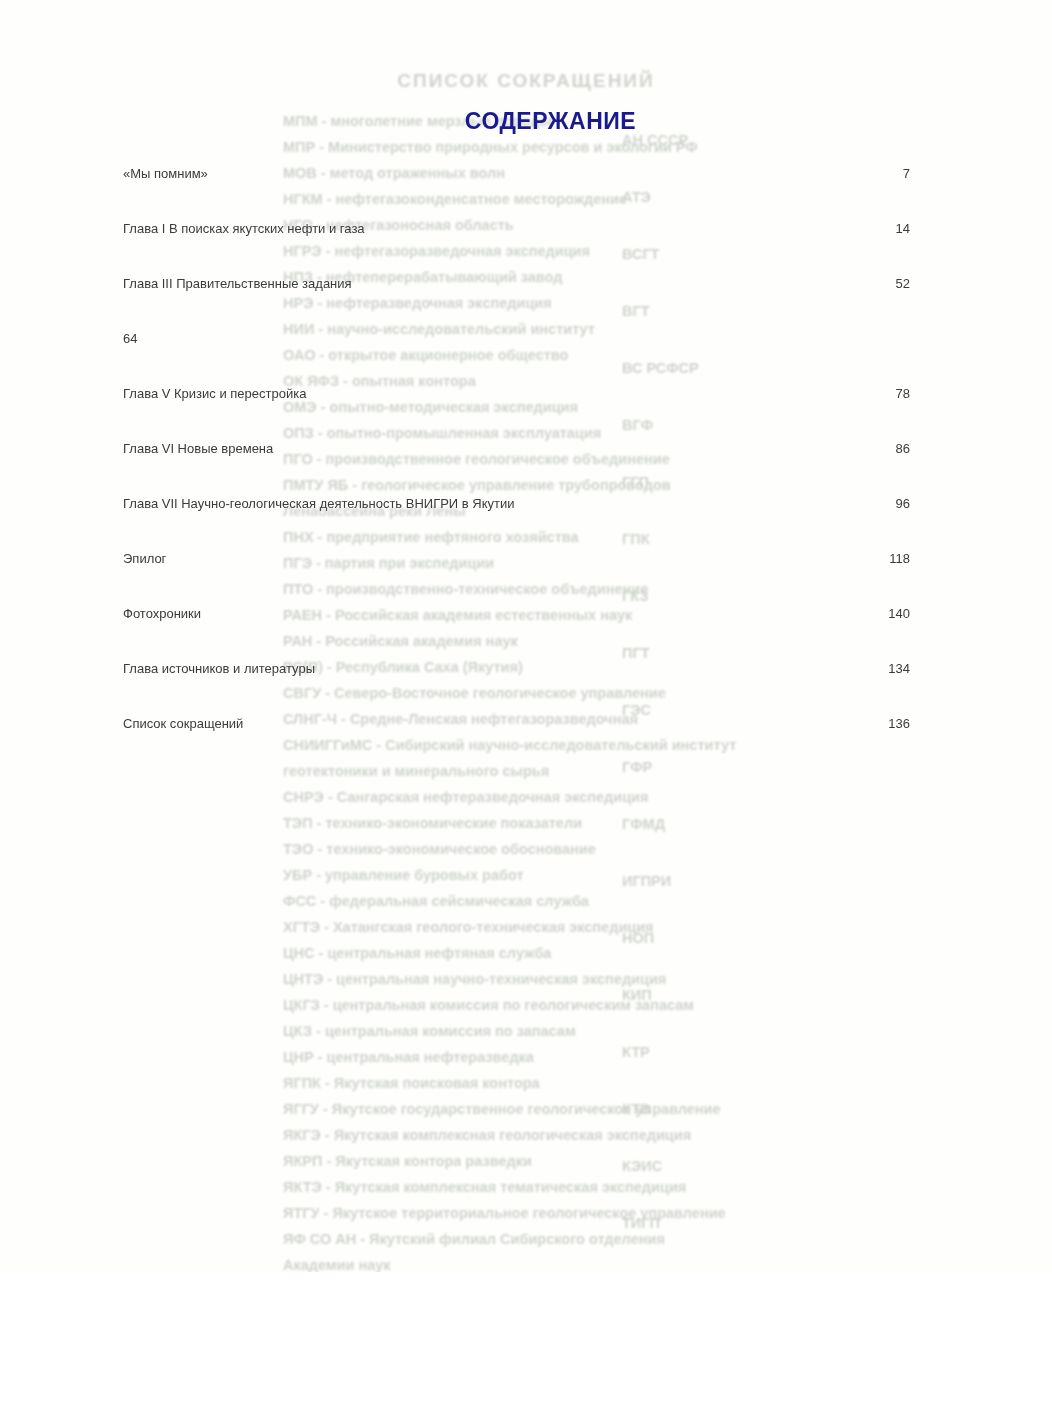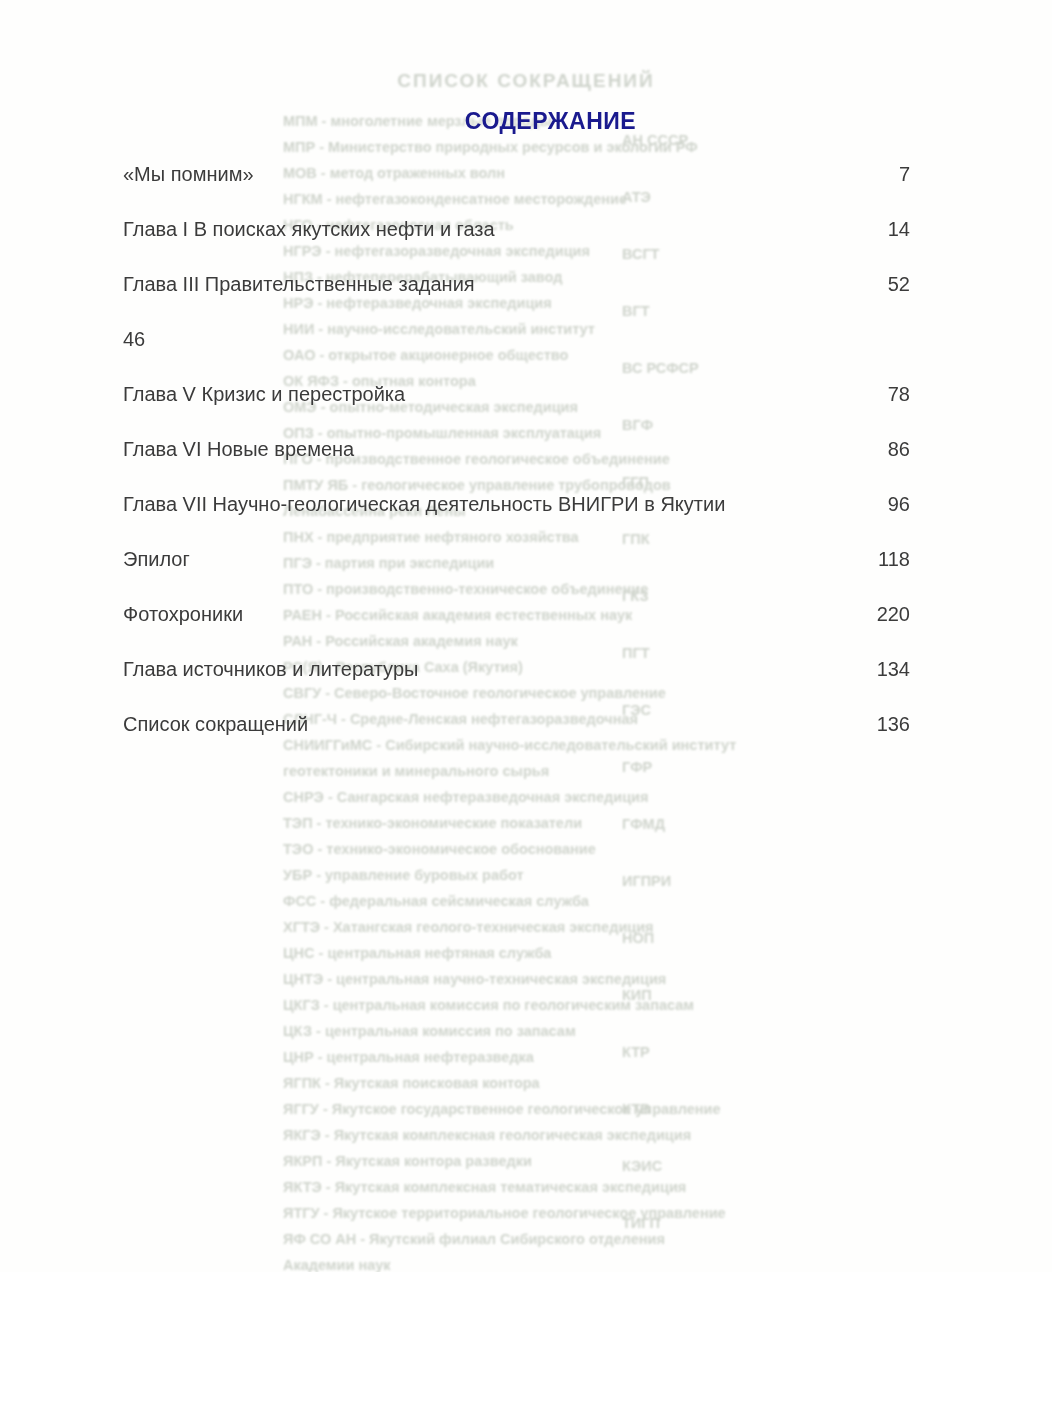--- a/index.html
+++ b/index.html
@@ -72,21 +72,21 @@
     font-weight: bold;
     letter-spacing: 0.5px;
     color: var(--heading-color, #1a1a8e);
     transform: translateX(34px);
   }
   .toc-row {
     display: flex;
     justify-content: space-between;
     align-items: center;
     margin-bottom: 33px;
-    font-size: 20px;
+    font-size: 13px;
     line-height: 22px;
   }
   .toc-title {
     padding-right: 16px;
   }
   .toc-page {
     white-space: nowrap;
   }
   .folio {
     position: absolute;
@@ -186,41 +186,41 @@
       </div>
       <div class="toc-row">
         <span class="toc-title">Глава I В поисках якутских нефти и газа</span>
         <span class="toc-page">14</span>
       </div>
       <div class="toc-row">
         <span class="toc-title">Глава III Правительственные задания</span>
         <span class="toc-page">52</span>
       </div>
       <div class="toc-row">
-        <span class="toc-page">46</span>
+        <span class="toc-page">64</span>
       </div>
       <div class="toc-row">
         <span class="toc-title">Глава V Кризис и перестройка</span>
         <span class="toc-page">78</span>
       </div>
       <div class="toc-row">
         <span class="toc-title">Глава VI Новые времена</span>
         <span class="toc-page">86</span>
       </div>
       <div class="toc-row">
         <span class="toc-title">Глава VII Научно-геологическая деятельность ВНИГРИ в Якутии</span>
         <span class="toc-page">96</span>
       </div>
       <div class="toc-row">
         <span class="toc-title">Эпилог</span>
         <span class="toc-page">118</span>
       </div>
       <div class="toc-row">
         <span class="toc-title">Фотохроники</span>
-        <span class="toc-page">220</span>
+        <span class="toc-page">140</span>
       </div>
       <div class="toc-row">
         <span class="toc-title">Глава источников и литературы</span>
         <span class="toc-page">134</span>
       </div>
       <div class="toc-row">
         <span class="toc-title">Список сокращений</span>
         <span class="toc-page">136</span>
       </div>
     </div>

